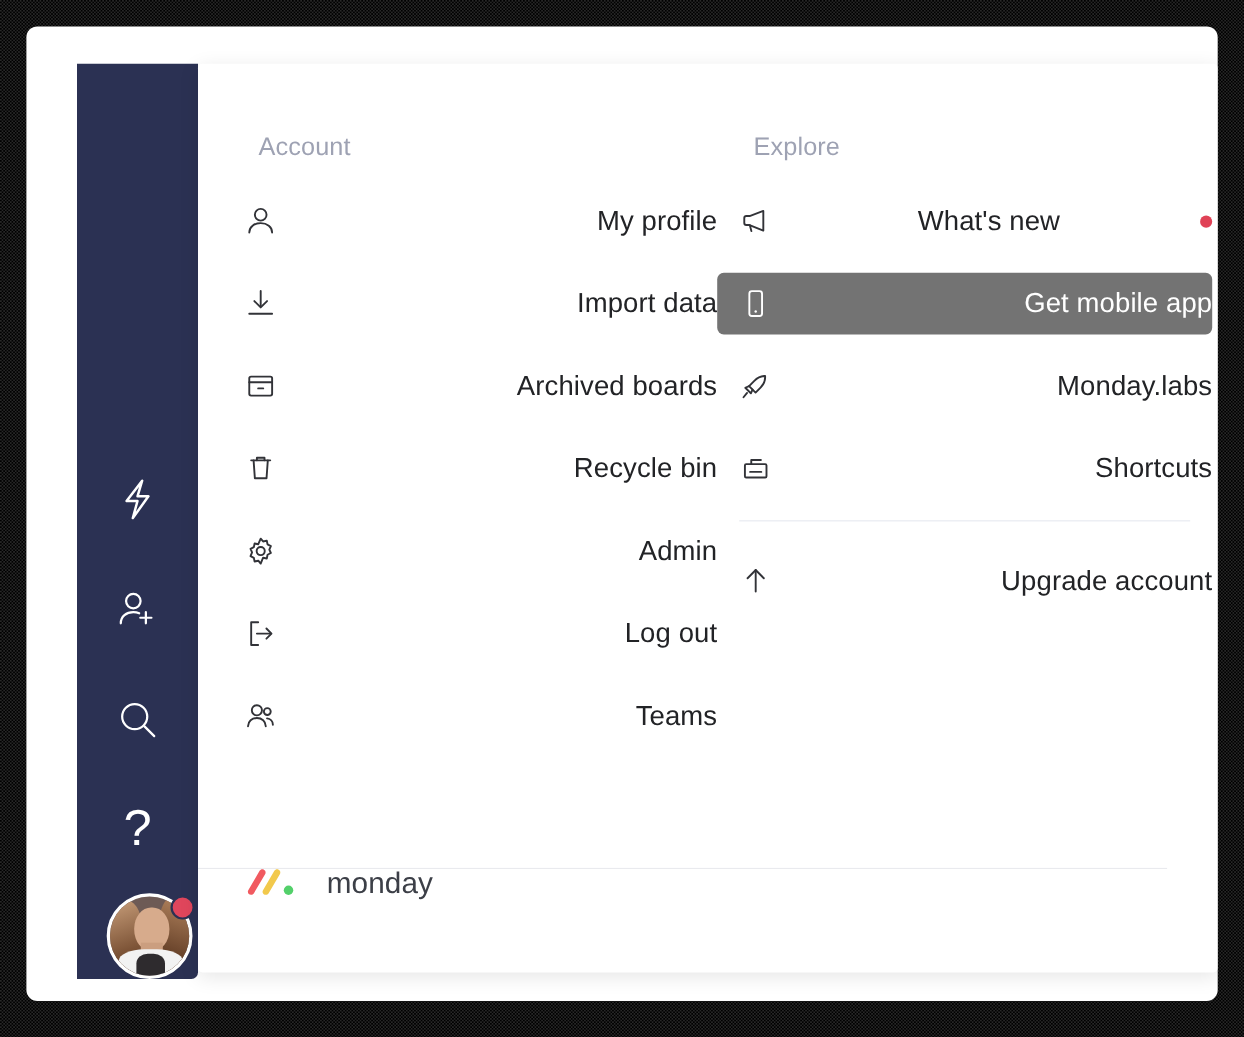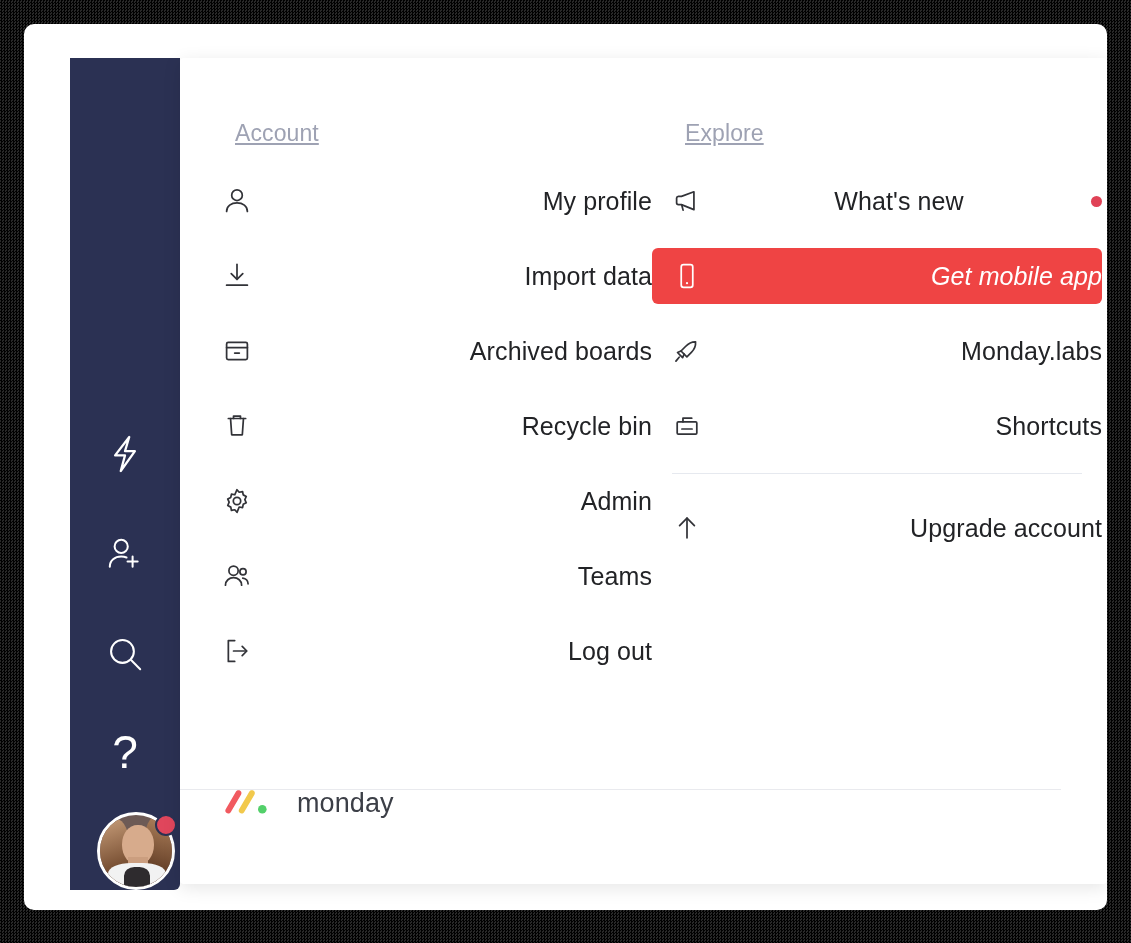--- a/index.html
+++ b/index.html
@@ -167,21 +167,20 @@
   #col-explore { left: 472px; }
 
   .col-title {
     font-size: 23px;
     color: #9ea2b3;
     font-weight: 400;
     margin: 0;
     padding: 64px 0 0 33px;
     line-height: 1;
     letter-spacing: .1px;
-    text-decoration: underline;
   }
 
   .menu { margin-top: 28px; }
 
   .menu-item {
     display: flex;
     align-items: center;
     height: 56px;
     padding-left: 20px;
     border-radius: 6px;
@@ -199,22 +198,21 @@
   }
   .menu-item .mi-icon svg { display: block; }
   .menu-item .mi-label {
     font-size: 25px;
     color: #222326;
     font-weight: 400;
     letter-spacing: .1px;
     white-space: nowrap;
   }
   .menu-item.selected {
-    background: #ef4444;
-    font-style: italic;
+    background: #737373;
   }
   .menu-item.selected .mi-icon { color: #ffffff; }
   .menu-item.selected .mi-label { color: #ffffff; }
 
   .dot-badge {
     display: inline-block;
     width: 11px; height: 11px;
     border-radius: 50%;
     background: #e04256;
     margin-left: 9px;
@@ -368,38 +366,38 @@
                   <circle cx="13" cy="13" r="3.2"></circle>
                   <path d="M13 3.2l1.9 2.2 2.9-.6.6 2.9 2.6 1.4-1.2 2.7 1.2 2.7-2.6 1.4-.6 2.9-2.9-.6L13 22.8l-1.9-2.2-2.9.6-.6-2.9-2.6-1.4L6.2 14 5 11.3l2.6-1.4.6-2.9 2.9.6z"></path>
                 </svg>
               </span>
               <span class="mi-label">Admin</span>
             </div>
 
             <div class="menu-item">
               <span class="mi-icon">
                 <svg width="30" height="30" viewBox="0 0 26 26" fill="none" stroke="currentColor" stroke-width="1.5" stroke-linecap="round" stroke-linejoin="round">
+                  <path d="M11 4H5.5v18H11"></path>
+                  <path d="M10 13h11"></path>
+                  <path d="M17.5 9l4 4-4 4"></path>
+                </svg>
+              </span>
+              <span class="mi-label">Log out</span>
+            </div>
+
+            <div class="menu-item">
+              <span class="mi-icon">
+                <svg width="30" height="30" viewBox="0 0 26 26" fill="none" stroke="currentColor" stroke-width="1.5" stroke-linecap="round" stroke-linejoin="round">
                   <circle cx="10" cy="8.4" r="4"></circle>
                   <circle cx="18.2" cy="9.4" r="2.7"></circle>
                   <path d="M3 21c0-4 3.2-6.5 7-6.5s7 2.5 7 6.5"></path>
                   <path d="M18 14.8c2.6.3 4.6 2.3 4.6 5"></path>
                 </svg>
               </span>
               <span class="mi-label">Teams</span>
-            </div>
-
-            <div class="menu-item">
-              <span class="mi-icon">
-                <svg width="30" height="30" viewBox="0 0 26 26" fill="none" stroke="currentColor" stroke-width="1.5" stroke-linecap="round" stroke-linejoin="round">
-                  <path d="M11 4H5.5v18H11"></path>
-                  <path d="M10 13h11"></path>
-                  <path d="M17.5 9l4 4-4 4"></path>
-                </svg>
-              </span>
-              <span class="mi-label">Log out</span>
             </div>
 
           </div>
         </div>
 
         <div class="col" id="col-explore">
           <div class="col-title">Explore</div>
           <div class="menu">
 
             <div class="menu-item">

